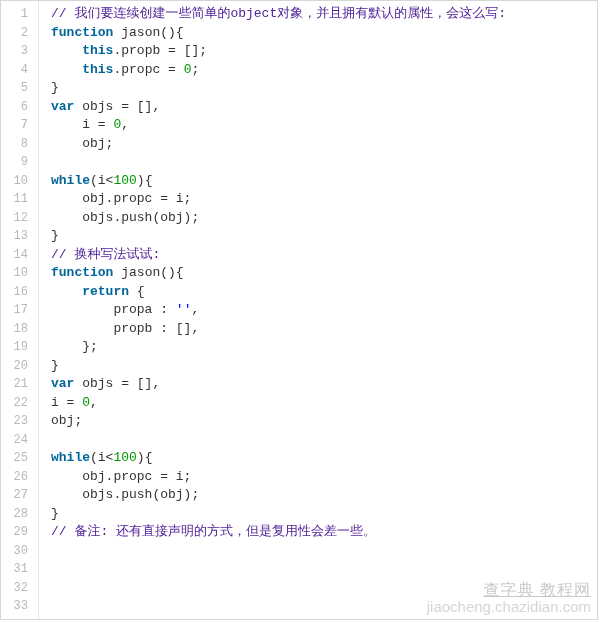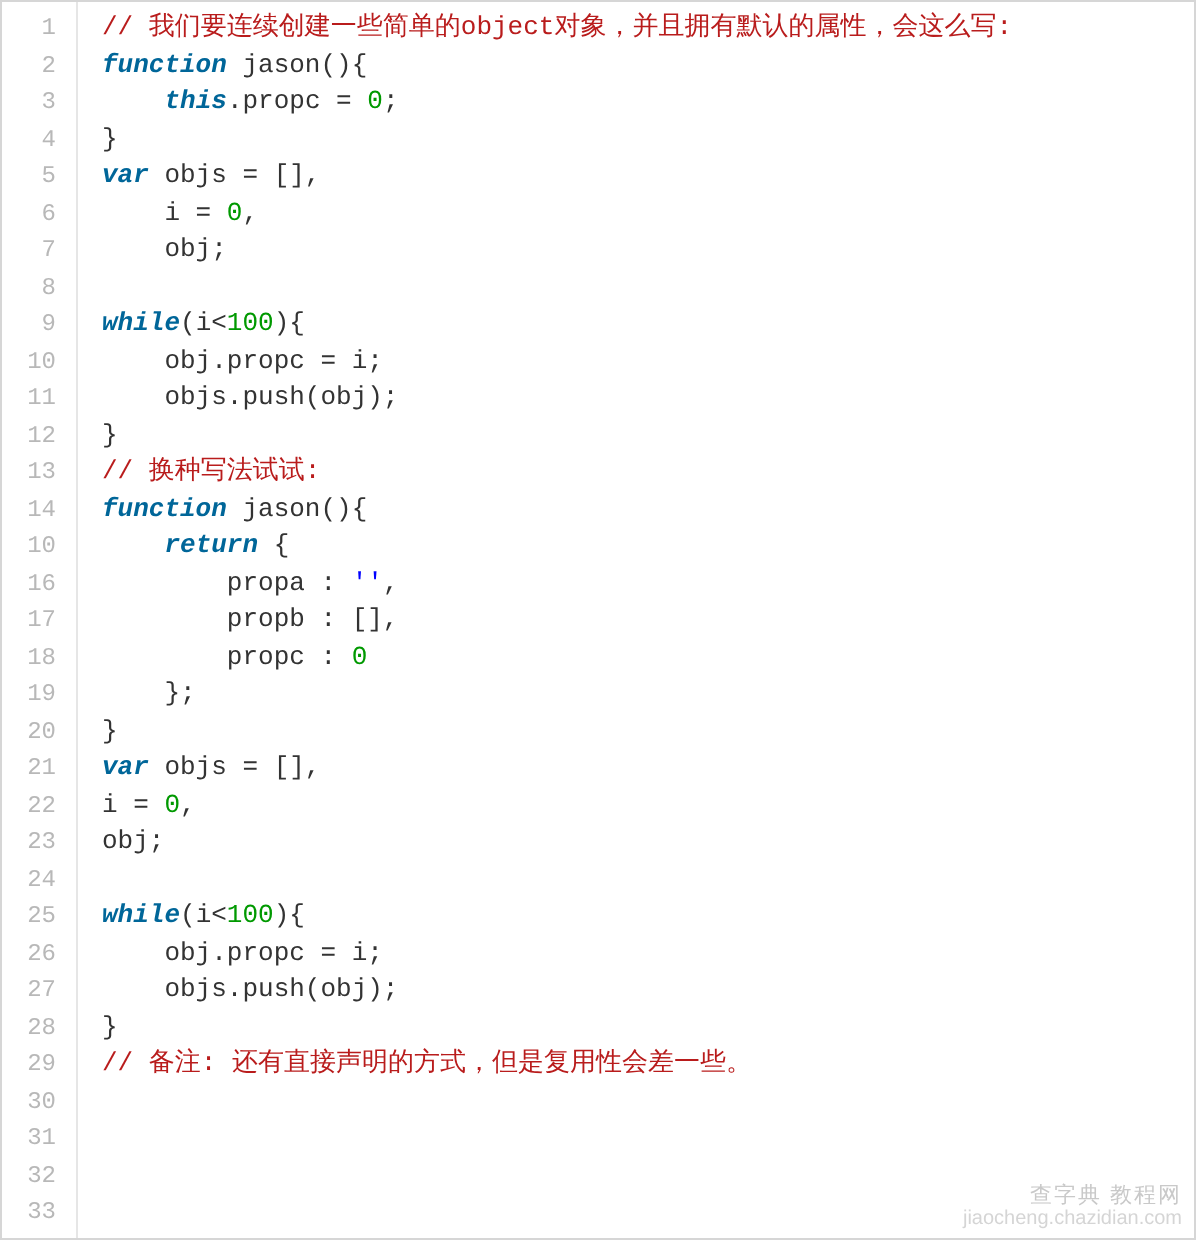--- a/index.html
+++ b/index.html
@@ -46,38 +46,38 @@
     padding-right: 10px;
     font-size: 12px;
     font-family: Consolas, "Courier New", monospace;
   }
   .cl {
     height: 18.5px;
     line-height: 18.5px;
     white-space: pre;
     color: #333;
   }
-  .tk-comment { color: #b91c1c; }
-  .tk-kw { color: #006699; font-weight: bold; font-style: italic; }
+  .tk-comment { color: #4c1d95; }
+  .tk-kw { color: #006699; font-weight: bold; }
   .tk-str { color: #0000ff; }
   .tk-num { color: #009900; }
   .tk-plain { color: #333; }
   .watermark {
     position: absolute;
     right: 6px;
     bottom: 4px;
     font-size: 10px;
     color: #c9c9c9;
     font-family: "Microsoft YaHei", Arial, sans-serif;
     pointer-events: none;
     line-height: 1.1;
     text-align: right;
   }
-  .watermark .wm1 { font-size: 11px; letter-spacing: 1px; }
-  .watermark .wm2 { font-size: 10px; color: #d5d5d5; }
+  .watermark .wm1 { font-size: 16px; letter-spacing: 1px; text-decoration: underline; }
+  .watermark .wm2 { font-size: 15px; color: #d5d5d5; }
 </style>
 </head>
 <body>
 
 <div class="code-container">
   <div class="gutter" id="gutter">
       <div class="ln">1</div>
       <div class="ln">2</div>
       <div class="ln">3</div>
       <div class="ln">4</div>
@@ -107,36 +107,36 @@
       <div class="ln">28</div>
       <div class="ln">29</div>
       <div class="ln">30</div>
       <div class="ln">31</div>
       <div class="ln">32</div>
       <div class="ln">33</div>
     </div>
   <div class="code-area" id="code">
       <div class="cl"><span class="tk-comment">// 我们要连续创建一些简单的object对象，并且拥有默认的属性，会这么写:</span></div>
       <div class="cl"><span class="tk-kw">function</span><span class="tk-plain"> jason(){</span></div>
+      <div class="cl"><span class="tk-plain">    </span><span class="tk-kw">this</span><span class="tk-plain">.propb = [];</span></div>
       <div class="cl"><span class="tk-plain">    </span><span class="tk-kw">this</span><span class="tk-plain">.propc = </span><span class="tk-num">0</span><span class="tk-plain">;</span></div>
       <div class="cl"><span class="tk-plain">}</span></div>
       <div class="cl"><span class="tk-kw">var</span><span class="tk-plain"> objs = [],</span></div>
       <div class="cl"><span class="tk-plain">    i = </span><span class="tk-num">0</span><span class="tk-plain">,</span></div>
       <div class="cl"><span class="tk-plain">    obj;</span></div>
       <div class="cl"><span class="tk-plain"> </span></div>
       <div class="cl"><span class="tk-kw">while</span><span class="tk-plain">(i&lt;</span><span class="tk-num">100</span><span class="tk-plain">){</span></div>
       <div class="cl"><span class="tk-plain">    obj.propc = i;</span></div>
       <div class="cl"><span class="tk-plain">    objs.push(obj);</span></div>
       <div class="cl"><span class="tk-plain">}</span></div>
       <div class="cl"><span class="tk-comment">// 换种写法试试:</span></div>
       <div class="cl"><span class="tk-kw">function</span><span class="tk-plain"> jason(){</span></div>
       <div class="cl"><span class="tk-plain">    </span><span class="tk-kw">return</span><span class="tk-plain"> {</span></div>
       <div class="cl"><span class="tk-plain">        propa : </span><span class="tk-str">''</span><span class="tk-plain">,</span></div>
       <div class="cl"><span class="tk-plain">        propb : [],</span></div>
-      <div class="cl"><span class="tk-plain">        propc : </span><span class="tk-num">0</span></div>
       <div class="cl"><span class="tk-plain">    };</span></div>
       <div class="cl"><span class="tk-plain">}</span></div>
       <div class="cl"><span class="tk-kw">var</span><span class="tk-plain"> objs = [],</span></div>
       <div class="cl"><span class="tk-plain">i = </span><span class="tk-num">0</span><span class="tk-plain">,</span></div>
       <div class="cl"><span class="tk-plain">obj;</span></div>
       <div class="cl"><span class="tk-plain"> </span></div>
       <div class="cl"><span class="tk-kw">while</span><span class="tk-plain">(i&lt;</span><span class="tk-num">100</span><span class="tk-plain">){</span></div>
       <div class="cl"><span class="tk-plain">    obj.propc = i;</span></div>
       <div class="cl"><span class="tk-plain">    objs.push(obj);</span></div>
       <div class="cl"><span class="tk-plain">}</span></div>

